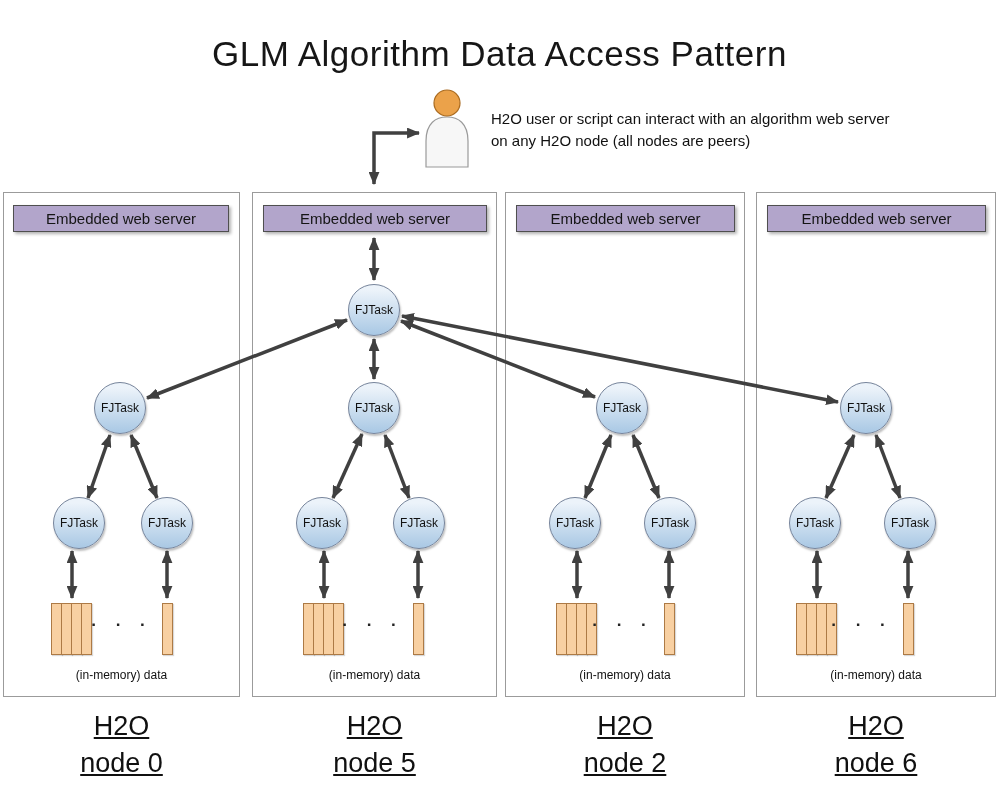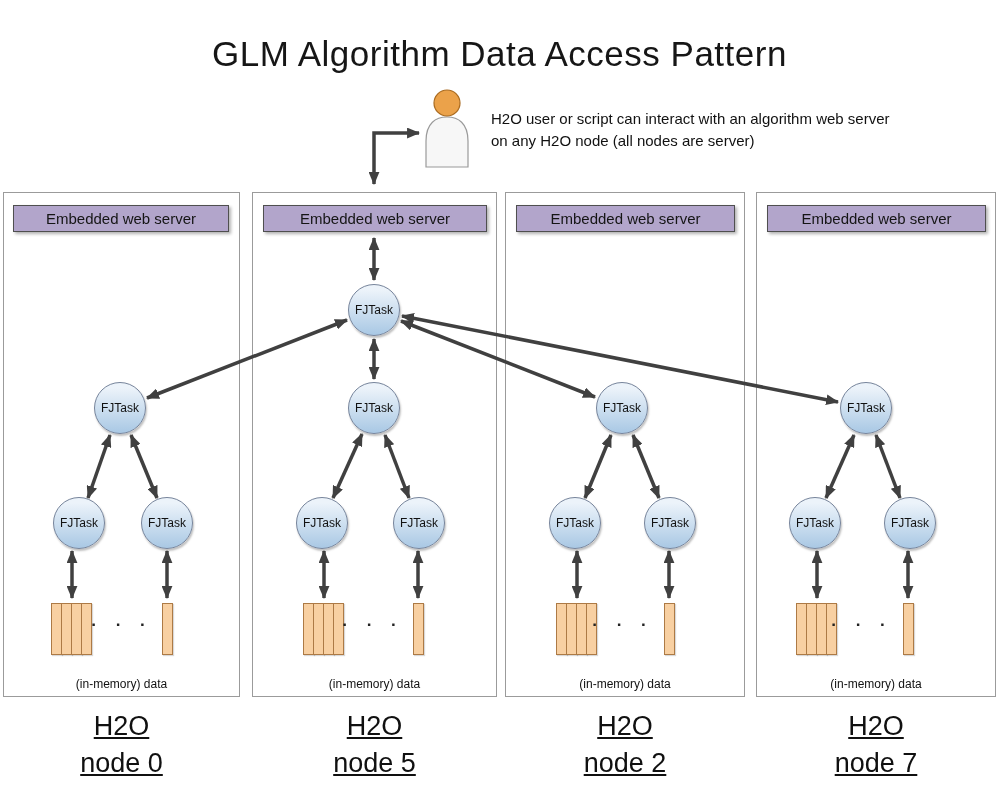--- a/index.html
+++ b/index.html
@@ -23,37 +23,37 @@
       border:1px solid var(--circle_border,#76849b);
       box-shadow:1px 2px 2px rgba(0,0,0,.25);
       display:flex;align-items:center;justify-content:center;font-size:12px;color:#111;}
   .bars{position:absolute;top:603px;display:flex;}
   .bar{width:11px;height:52px;box-sizing:border-box;
        background:var(--bar_fill,#f8d0a2);border:1px solid var(--bar_border,#ad7a45);
        margin-right:-1px;box-shadow:1px 1px 1px rgba(0,0,0,.15);}
   .bar.single{position:absolute;top:603px;margin:0;}
   .dots{position:absolute;top:615px;width:80px;text-align:center;font-size:17px;
         font-weight:bold;letter-spacing:7px;color:#222;}
-  .data-label{position:absolute;top:668px;font-size:12px;text-align:center;color:#111;margin-top:9px;}
+  .data-label{position:absolute;top:668px;font-size:12px;text-align:center;color:#111;}
   .node-name{position:absolute;top:708px;text-align:center;font-size:27px;
              line-height:37px;color:#101010;text-decoration:underline;}
   .arrows{position:absolute;left:0;top:0;pointer-events:none;}
   .arrows line,.arrows polyline{stroke:var(--arrow,#404040);stroke-width:3.5;fill:none;}
 </style>
 </head>
 <body>
 
 <div class="stage">
 
   <div class="title">GLM Algorithm Data Access Pattern</div>
 
 
   <div class="caption">
     <span>H2O user or script can interact with an algorithm web server</span><br>
-    <span>on any H2O node (all nodes are server)</span>
+    <span>on any H2O node (all nodes are peers)</span>
   </div>
 
   <div class="node-box" style="left:3px;width:237px;"></div>
   <div class="node-box" style="left:252px;width:245px;"></div>
   <div class="node-box" style="left:505px;width:240px;"></div>
   <div class="node-box" style="left:756px;width:240px;"></div>
 
   <svg class="arrows" width="999" height="787" viewBox="0 0 999 787">
     <defs>
       <marker id="ah" orient="auto-start-reverse" markerUnits="userSpaceOnUse" markerWidth="13" markerHeight="11" refX="11" refY="5" viewBox="0 0 12 10">
@@ -165,16 +165,16 @@
   <div class="node-name" style="left:252px;width:245px;">
     <div>H2O</div>
     <div>node 5</div>
   </div>
   <div class="node-name" style="left:505px;width:240px;">
     <div>H2O</div>
     <div>node 2</div>
   </div>
   <div class="node-name" style="left:756px;width:240px;">
     <div>H2O</div>
-    <div>node 7</div>
+    <div>node 6</div>
   </div>
 
 </div>
 
 </body></html>

